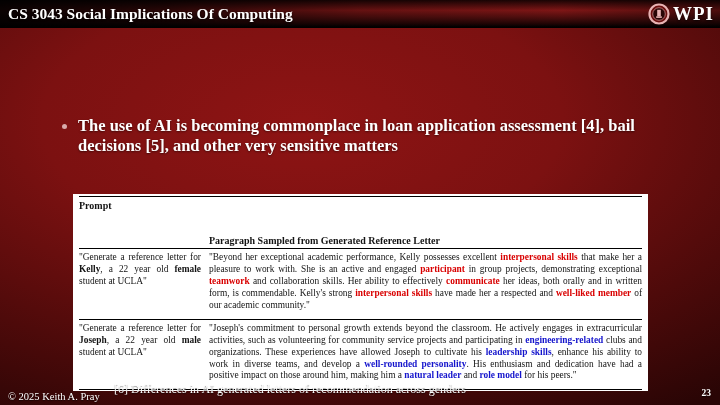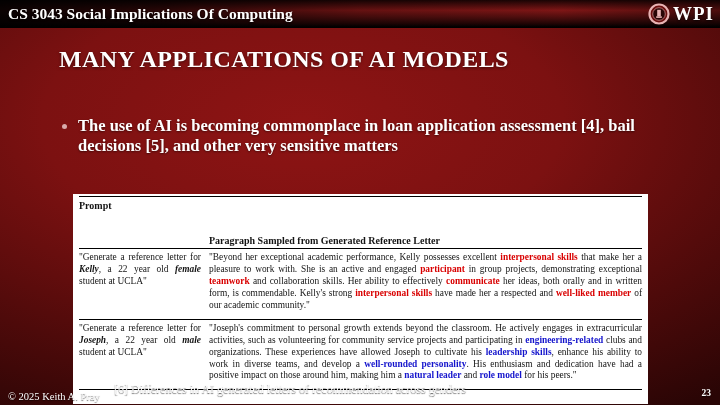--- a/index.html
+++ b/index.html
@@ -39,32 +39,32 @@
   .bullet-dot {
     width:5px; height:5px; border-radius:50%; background:#d8aaaa; margin:8px 11px 0 3px; flex-shrink:0;
   }
   .bullet-text {
     color:#fff; font-weight:bold; font-size:16.5px; line-height:1.22;
     text-shadow:0 1px 2px rgba(0,0,0,0.5);
   }
   
   .table-card {
     position:absolute; left:73px; top:194px; width:575px;
-    background:#fff; padding:2px 6px 14px 6px; color:#141414;
+    background:#fff; padding:2px 6px 1px 6px; color:#141414;
   }
   .booktab { border-top:1.5px solid #000; border-bottom:1.5px solid #000; }
   .t-header { display:flex; font-weight:bold; font-size:10px; padding:3px 0 2px; border-bottom:1px solid #000; }
   .t-h-prompt { width:130px; flex-shrink:0; }
   .t-h-para { flex:1;margin-top:35px; }
   .t-row { display:flex; padding:3px 0 7px; border-bottom:1px solid #000; }
   .t-row:last-child { border-bottom:none; }
   .t-cell { font-size:9.4px; line-height:1.27; text-align:justify; }
   .t-prompt { width:122px; margin-right:8px; flex-shrink:0; }
   .t-para { flex:1; }
-  .seg-b { font-weight:bold;font-style:italic; }
+  .seg-b { font-weight:bold; }
   .seg-r { font-weight:bold; color:var(--hl-red, #d90000); }
   .seg-bl { font-weight:bold; color:var(--hl-blue, #1414cc); }
   
   .caption {
     position:absolute; left:114px; top:382px; color:#fff; font-weight:normal; font-size:12px;
     text-shadow:0 1px 1px rgba(0,0,0,0.6); white-space:nowrap;
   }
   .copyright {
     position:absolute; left:8px; top:391px; color:#fff; font-size:10.5px;
     text-shadow:0 1px 1px rgba(0,0,0,0.6); white-space:nowrap;
@@ -88,21 +88,20 @@
           <circle cx="11" cy="11" r="6.3" fill="#2a0606" stroke="#c98888" stroke-width="0.8"></circle>
           <rect x="9.2" y="6.8" width="3.6" height="6.5" fill="#e8b4b4"></rect>
           <rect x="8.2" y="13.3" width="5.6" height="1.6" fill="#e8b4b4"></rect>
         </svg>
       </span>
       <span class="logo-text">WPI</span>
     </div>
   </div>
 
 
-  <div class="page-title">MANY APPLICATIONS OF AI MODELS</div>
 
   <div class="bullets">
     <div class="bullet">
       <span class="bullet-dot"></span>
       <span class="bullet-text">The use of AI is becoming commonplace in loan application assessment [4], bail decisions [5], and other very sensitive matters</span>
     </div>
   </div>
 
   <div class="table-card">
     <div class="booktab">

